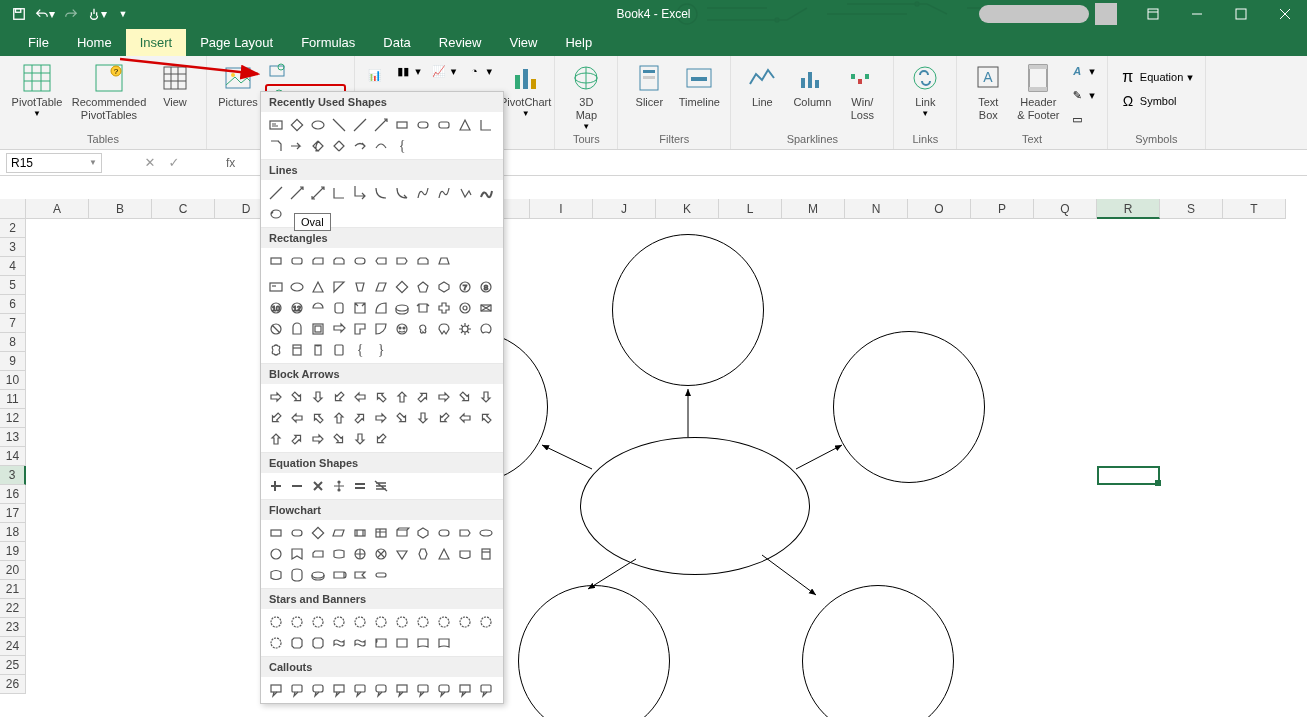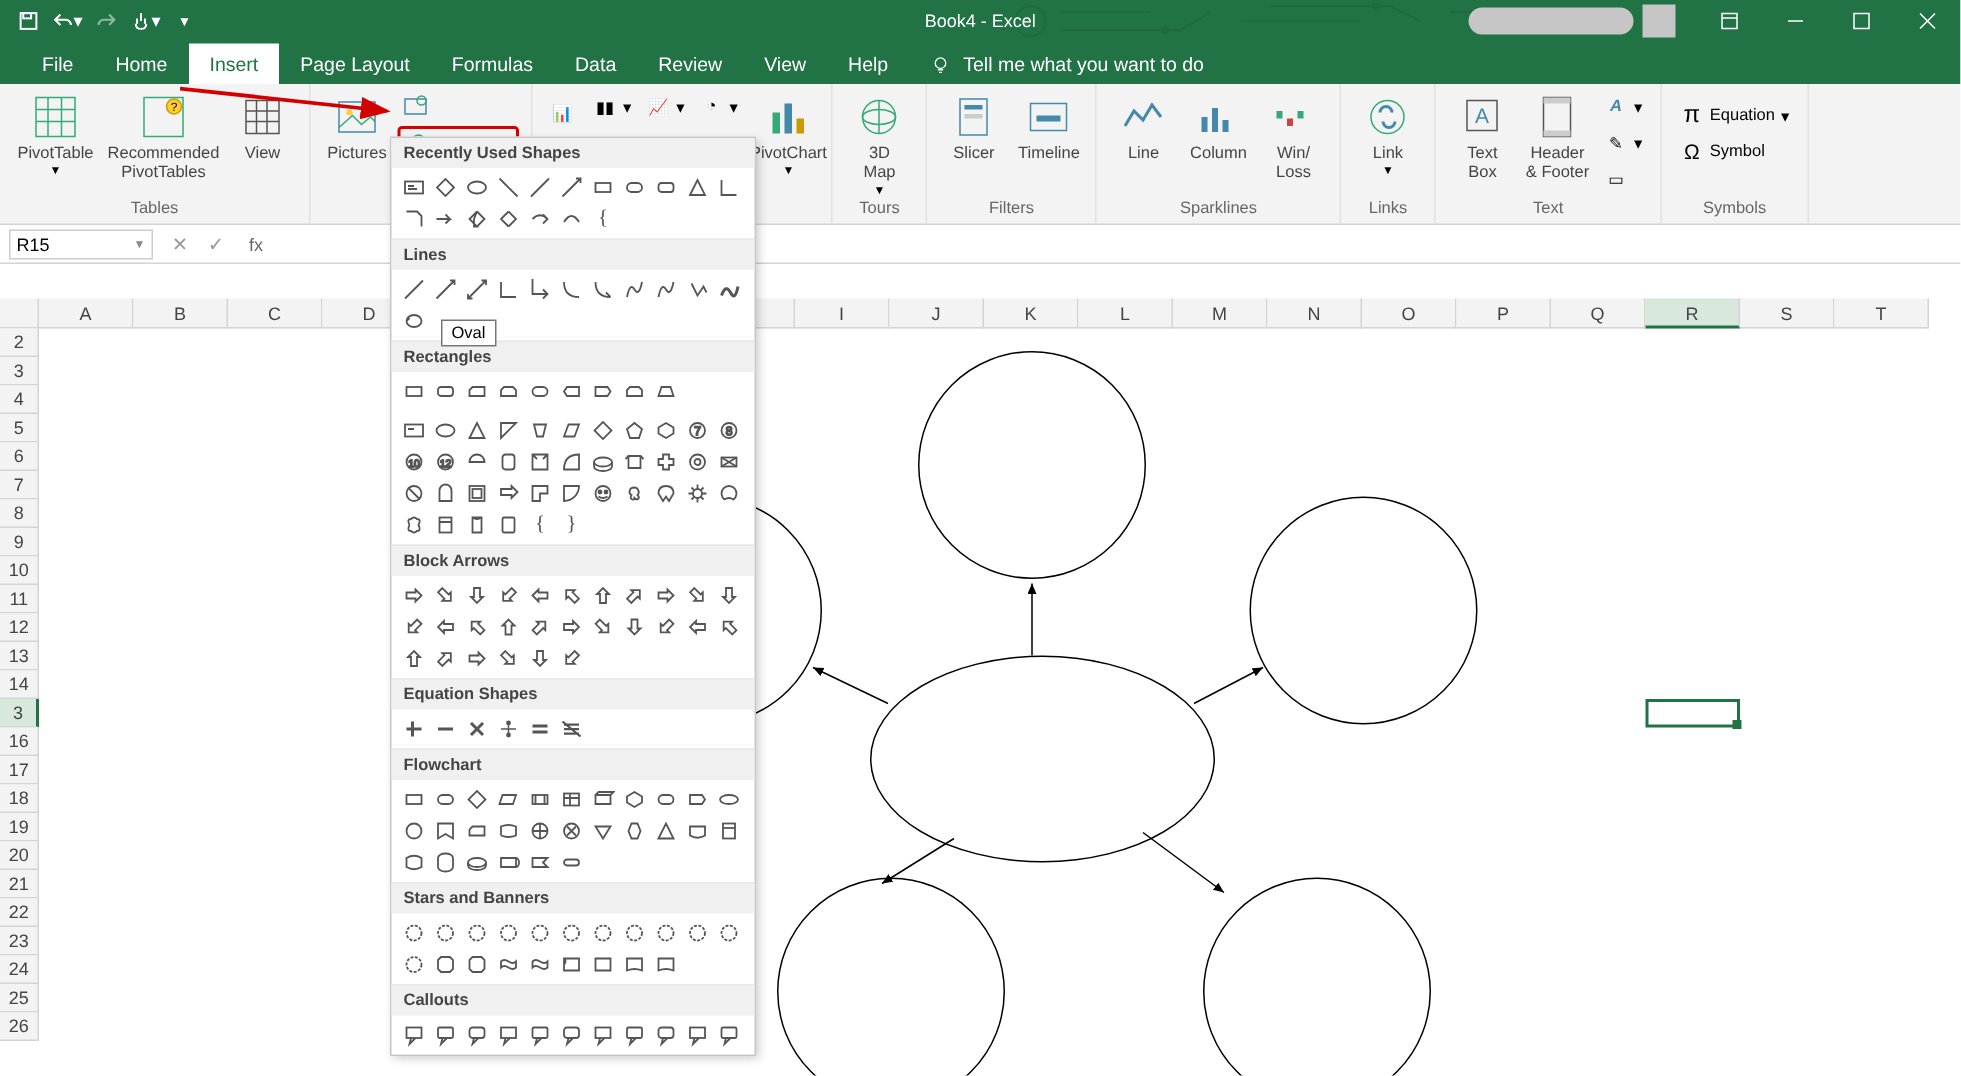--- a/index.html
+++ b/index.html
@@ -14,21 +14,21 @@
 .title-right { position:absolute; right:0; display:flex; align-items:center; gap:0; }
 .user-oval { width:110px; height:18px; background:#c6c6c6; border-radius:9px; margin-right:6px; }
 .user-sq { width:22px; height:22px; background:#c6c6c6; display:inline-block; margin-right:14px; }
 .win-btn { width:44px; height:28px; display:flex; align-items:center; justify-content:center; color:#fff; font-size:12px; cursor:pointer; }
 .win-btn svg { width:12px; height:12px; stroke:#fff; stroke-width:1; fill:none; }
 .circuit { position:absolute; right:280px; top:0; height:28px; opacity:.3; }
 
 
 .tabs { height:28px; background:#217346; display:flex; align-items:flex-end; padding-left:14px; gap:0; }
 .tab { padding:6px 14px; color:#fff; font-size:13px; cursor:pointer; }
-.tab.active { background:#ffffff; color:#217346; }
+.tab.active { background:#fef9c3; color:#217346; }
 .tell-me { display:flex; align-items:center; color:#fff; font-size:13px; padding:6px 14px; gap:8px; }
 .bulb { width:14px; height:14px; }
 
 
 .ribbon { height:94px; background:#f3f3f3; border-bottom:1px solid #d4d4d4; display:flex; position:relative; }
 .rgroup { border-right:1px solid #e1e1e1; padding:4px 8px 0 8px; display:flex; flex-direction:column; justify-content:space-between; }
 .rgroup-items { display:flex; gap:4px; align-items:flex-start; }
 .rgroup-label { text-align:center; font-size:11px; color:#666; padding:2px 0 4px 0; position:relative; }
 .rbtn-lg { display:flex; flex-direction:column; align-items:center; width:58px; cursor:pointer; padding-top:2px; }
 .rbtn-lg .ico { width:32px; height:32px; display:flex; align-items:center; justify-content:center; }
@@ -36,21 +36,21 @@
 .rbtn-lg.narrow { width:46px; }
 .rbtn-sm-col { display:flex; flex-direction:column; gap:2px; }
 .rbtn-sm { display:flex; align-items:center; height:22px; font-size:11px; cursor:pointer; padding:0 4px; gap:4px; }
 .rbtn-sm .ico-s { width:16px; height:16px; display:inline-flex; align-items:center; justify-content:center; }
 .shapes-btn { border:2px solid #d40000; border-radius:3px; padding:2px 6px; display:flex; align-items:center; gap:4px; height:24px; }
 
 
 .red-arrow { position:absolute; top:56px; left:120px; pointer-events:none; z-index:10; }
 
 
-.fbar { height:26px; border-bottom:1px solid #d4d4d4; display:flex; align-items:center; background:#fff; }
+.fbar { height:26px; border-bottom:1px solid #d4d4d4; display:flex; align-items:center; background:#fff;gap:30px; }
 .namebox { width:96px; height:20px; border:1px solid #ccc; margin:0 2px 0 6px; padding:0 4px; font-size:12px; display:flex; align-items:center; justify-content:space-between; }
 .namebox .dd { font-size:8px; color:#888; }
 .fbar-btns { display:flex; gap:0; margin:0 4px; }
 .fbar-btn { width:24px; height:20px; display:flex; align-items:center; justify-content:center; color:#999; font-size:13px; cursor:pointer; }
 .fx { font-size:12px; color:#666; margin:0 6px; }
 .finput { flex:1; height:20px; border:none; outline:none; font-size:12px; }
 
 
 .grid { position:absolute; top:199px; left:0; right:0; bottom:0; background:#fff; }
 .colheads { display:flex; position:absolute; top:0; left:26px; height:20px; }
@@ -141,27 +141,20 @@
 <div class="tabs">
   <div class="tab">File</div>
   <div class="tab">Home</div>
   <div class="tab active">Insert</div>
   <div class="tab">Page Layout</div>
   <div class="tab">Formulas</div>
   <div class="tab">Data</div>
   <div class="tab">Review</div>
   <div class="tab">View</div>
   <div class="tab">Help</div>
-  <div class="tell-me">
-    <svg class="bulb" viewBox="0 0 16 16">
-        <circle cx="8" cy="7" r="4" fill="none" stroke="#fff"></circle>
-        <path d="M6 12 H10 M7 14 H9" stroke="#fff"></path>
-      </svg>
-    <span>Tell me what you want to do</span>
-  </div>
 </div>
 
 <svg class="red-arrow" width="150" height="30">
   <defs>
       <marker id="ah" markerWidth="8" markerHeight="8" refX="7" refY="3" orient="auto">
         <path d="M0 0 L8 3 L0 6 Z" fill="#d40000"></path>
       </marker>
     </defs>
   <line x1="0" y1="3" x2="138" y2="18" stroke="#d40000" stroke-width="2.5" marker-end="url(#ah)"></line>
 </svg>

